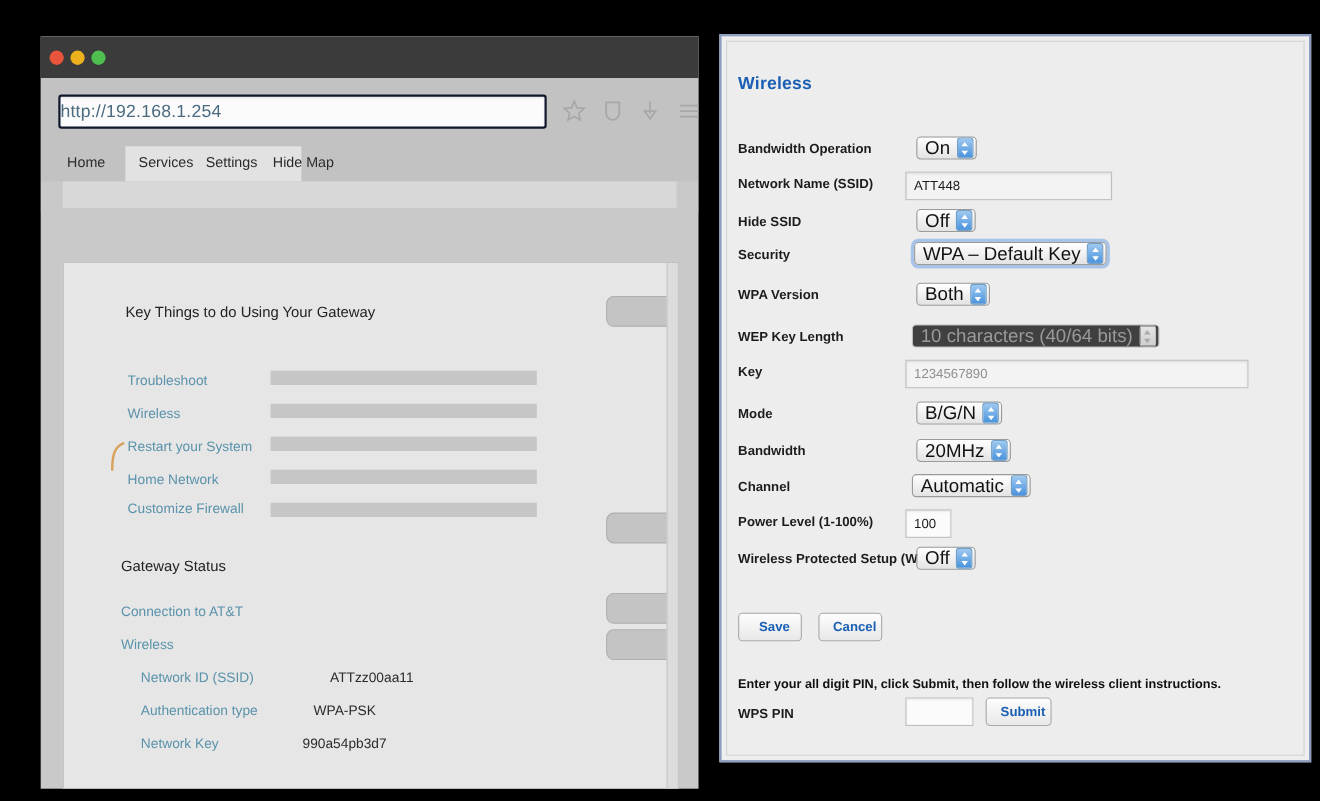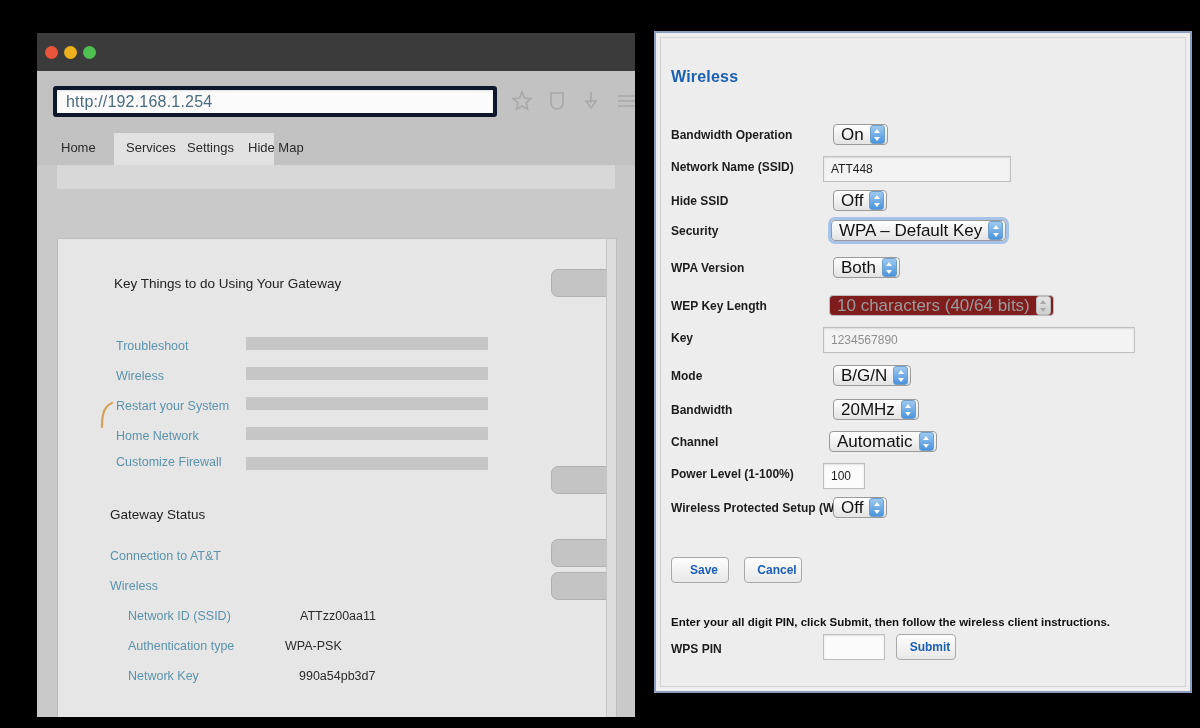--- a/index.html
+++ b/index.html
@@ -52,27 +52,26 @@
     background: #c2c2c2;
     position: relative;
   }
   #urlbar {
     position: absolute;
     left: 16px;
     top: 15px;
     width: 444px;
     height: 31px;
     background: #fbfbfb;
-    border: 4px solid #0f172a;
+    border: 2px solid #0f172a;
     border-radius: 3px;
     box-shadow: inset 0 1px 2px rgba(0,0,0,.10);
     box-sizing: border-box;
     display: flex;
     align-items: center;
-    padding-left: 9px;
     font-size: 16px;
     color: #4b6b80;
     letter-spacing: .2px;
     white-space: nowrap;
     overflow: hidden;
   }
   .navicon {
     position: absolute;
     top: 18px;
     fill: none;
@@ -264,21 +263,21 @@
     border-left: 3px solid transparent;
     border-right: 3px solid transparent;
   }
   .sel .arrows::before { top: 2.5px;  border-bottom: 4px solid #fff; }
   .sel .arrows::after  { bottom: 2.5px; border-top: 4px solid #fff; }
 
   .sel.focused {
     box-shadow: 0 0 0 3px rgba(110,160,225,.55);
   }
   .sel.disabled {
-    background: #7f1d1d;
+    background: #404040;
     border-color: #bcbcbc;
     color: #9a9a9a;
   }
   .sel.disabled .arrows {
     background: linear-gradient(#e4e4e4, #cfcfcf);
     border-color: #bcbcbc;
   }
   .sel.disabled .arrows::before { border-bottom-color: #a9a9a9; }
   .sel.disabled .arrows::after  { border-top-color: #a9a9a9; }
 
@@ -395,21 +394,21 @@
       <div class="linkrow" style="left:52px; top:340px;">Wireless</div>
       <div class="pillbtn" style="left:493px; top:333px;"></div>
 
       <div class="linkrow" style="left:70px; top:370px;">Network ID (SSID)</div>
       <div class="statval" style="left:242px; top:370px;">ATTzz00aa11</div>
 
       <div class="linkrow" style="left:70px; top:400px;">Authentication type</div>
       <div class="statval" style="left:227px; top:400px;">WPA-PSK</div>
 
       <div class="linkrow" style="left:70px; top:430px;">Network Key</div>
-      <div class="statval" style="left:241px; top:430px;">990a54pb3d7</div>
+      <div class="statval" style="left:217px; top:430px;">990a54pb3d7</div>
 
       <div id="pagescroll"></div>
     </div>
 
     <svg id="annot" viewBox="0 0 16 26">
       <path d="M13 1 C6 4, 3 10, 3 25" fill="none" stroke="#d8a25c" stroke-width="2.2" stroke-linecap="round"></path>
     </svg>
   </div>
 
   <div id="wpanel">

